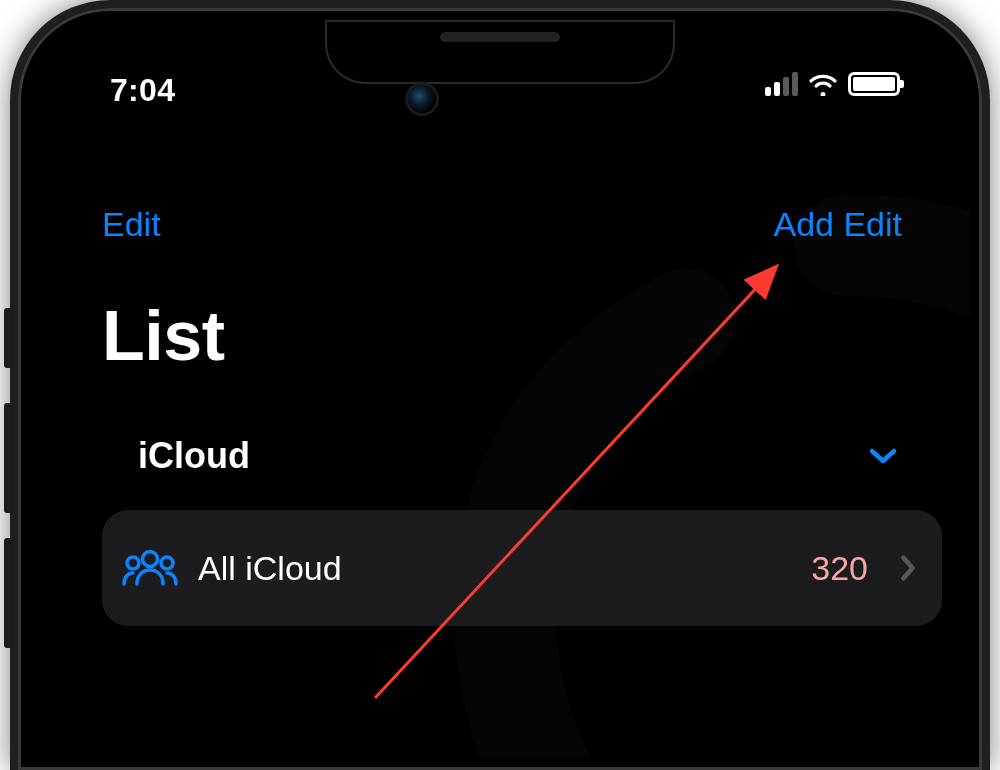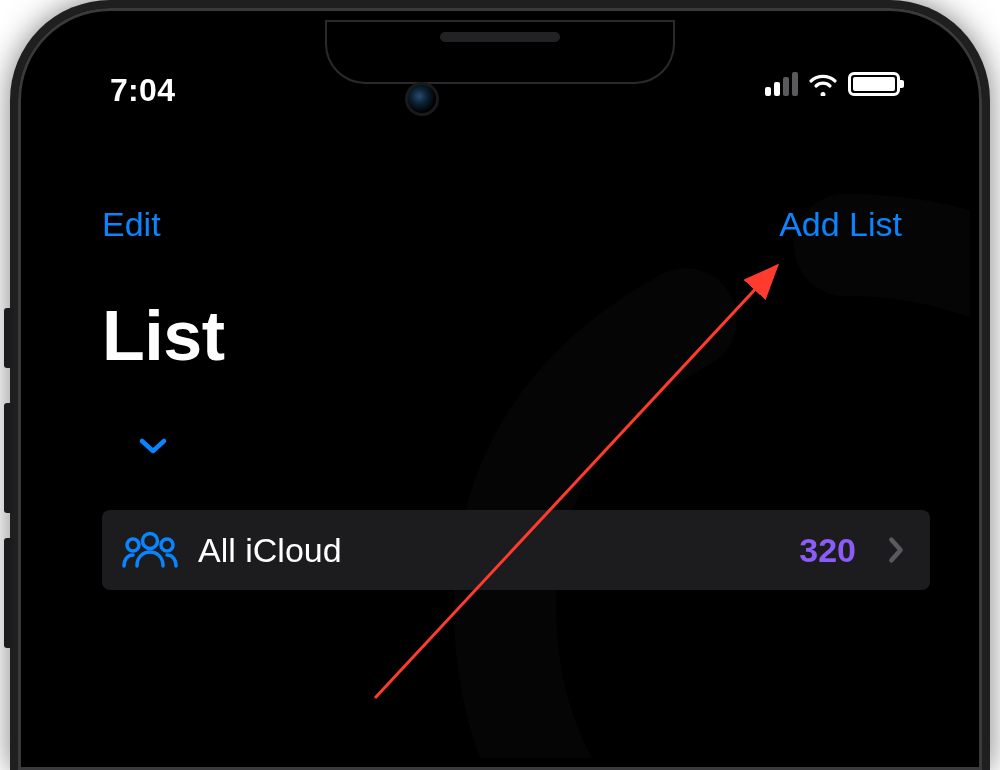--- a/index.html
+++ b/index.html
@@ -202,41 +202,41 @@
       font-weight: 700;
     }
     .chevron-down {
       color: #0a84ff;
     }
 
     .list-row {
       position: absolute;
       top: 490px;
       left: 72px;
-      right: 40px;
-      height: 80px;
+      right: 28px;
+      height: 116px;
       background: #1c1c1e;
-      border-radius: 8px;
+      border-radius: 26px;
       display: flex;
       align-items: center;
       padding: 0 26px 0 20px;
       gap: 20px;
       cursor: pointer;
     }
     .row-icon { color: #0a84ff; flex: 0 0 auto; }
     .row-label {
       flex: 1 1 auto;
       color: #fff;
       font-size: 34px;
       font-weight: 400;
     }
     .row-count {
-      color: #8b5cf6;
+      color: #fca5a5;
       font-size: 34px;
-      font-weight: 700;
+      font-weight: 400;
     }
     .chevron-right { color: #6c6c70; margin-left: 12px; }
 
     .annotation-arrow {
       position: absolute;
       left: 335px;
       top: 228px;
       pointer-events: none;
       z-index: 10;
     }
@@ -279,26 +279,27 @@
           <path d="M4 9 a18 18 0 0 1 24 0" stroke="#fff" stroke-width="3.2" fill="none" stroke-linecap="round"></path>
         </svg>
         <div class="battery">
           <div class="fill"></div>
         </div>
       </div>
     </div>
 
     <div class="nav-bar">
       <div class="nav-left">Edit</div>
-      <div class="nav-right">Add List</div>
+      <div class="nav-right">Add Edit</div>
     </div>
 
     <div class="page-title">List</div>
 
     <div class="section-header">
+      <div class="section-title">iCloud</div>
       <svg class="chevron-down" width="30" height="22" viewBox="0 0 30 20">
         <path d="M4 5 L15 15 L26 5" stroke="#0a84ff" stroke-width="4.5" fill="none" stroke-linecap="round" stroke-linejoin="round"></path>
       </svg>
     </div>
 
     <div class="list-row">
       <svg class="row-icon" width="56" height="40" viewBox="0 0 56 40">
         <circle cx="28" cy="11" r="7.5" fill="none" stroke="#0a84ff" stroke-width="3.5"></circle>
         <circle cx="11" cy="15" r="6" fill="none" stroke="#0a84ff" stroke-width="3.5"></circle>
         <circle cx="45" cy="15" r="6" fill="none" stroke="#0a84ff" stroke-width="3.5"></circle>

